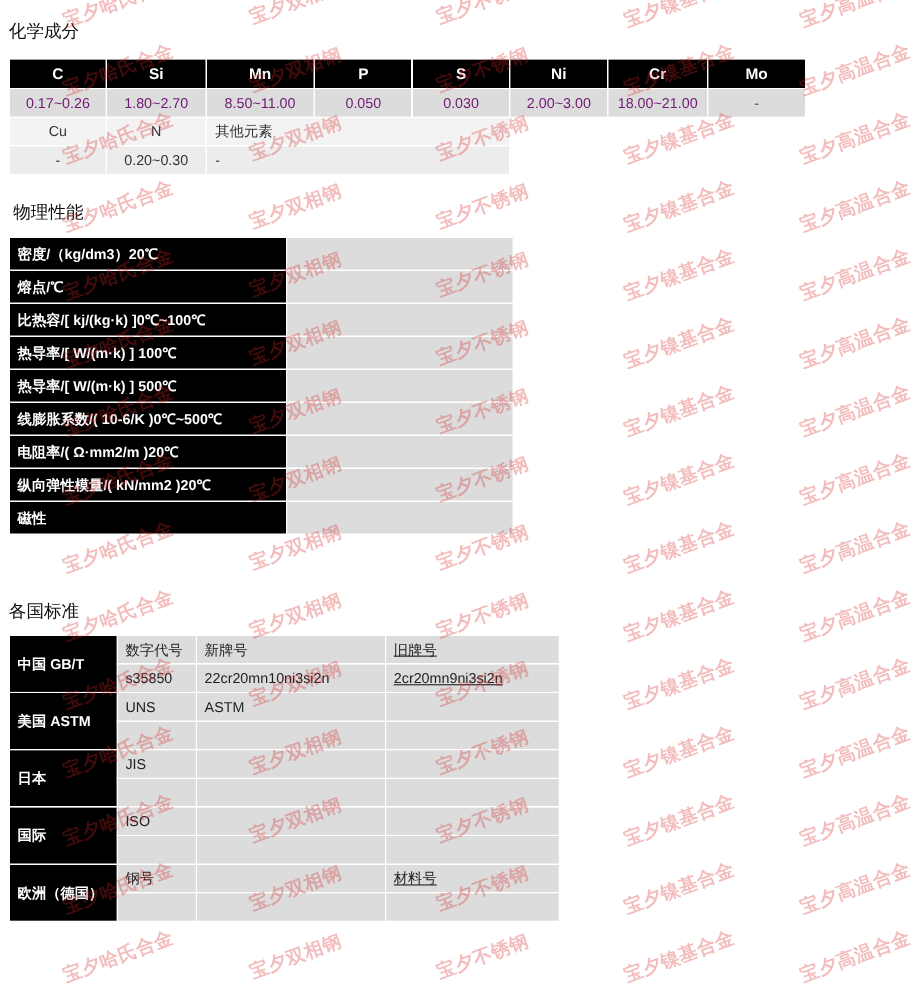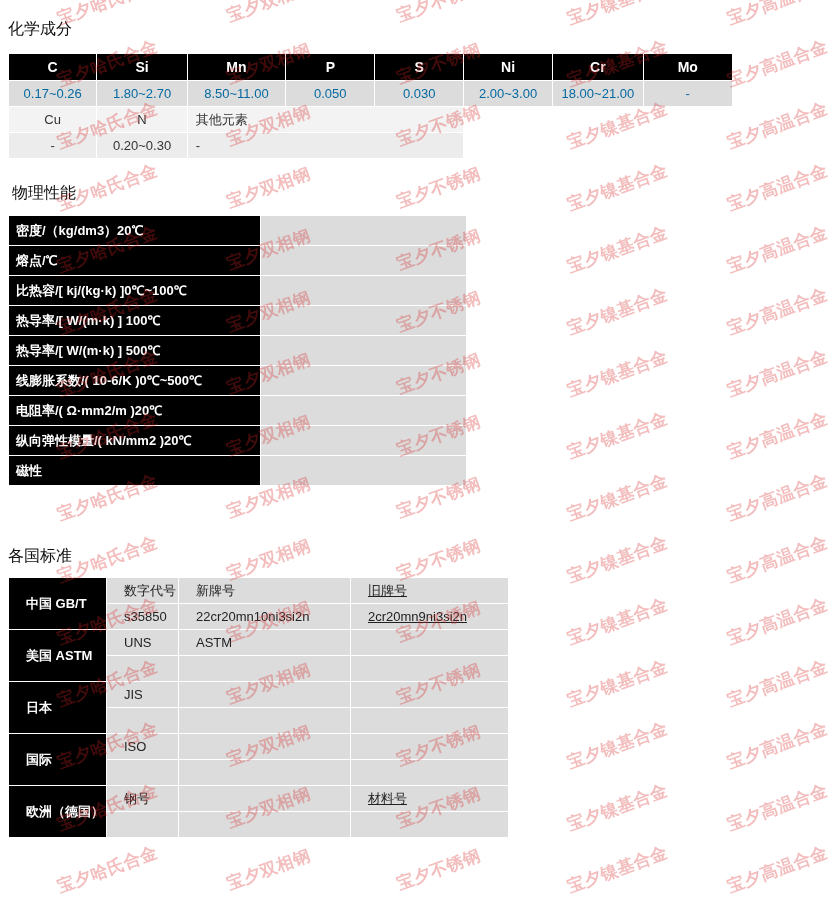--- a/index.html
+++ b/index.html
@@ -64,21 +64,21 @@
   #chem { width: 725px; }
   #chem .hdr td {
     background: #000000;
     color: #ffffff;
     font-weight: bold;
     height: 27px;
     font-size: 14px;
   }
   #chem .val td {
     background: #dcdcdc;
-    color: #0369a1;
+    color: #701a75;
     height: 26px;
   }
   #chem .hdr2 td {
     background: #f3f3f3;
     color: #333;
     height: 26px;
   }
   #chem .val2 td {
     background: #ececec;
     color: #333;
@@ -99,21 +99,21 @@
   }
   #phys td.v {
     background: #dcdcdc;
     height: 30px;
     width: 206px;
   }
   
   #std { width: 485px; }
   #std td {
     text-align: left;
-    padding-left: 17px;
+    padding-left: 7px;
     height: 26px;
     font-size: 13px;
     background: #dcdcdc;
     color: #222;
   }
   #std td.country {
     background: #000000;
     color: #ffffff;
     font-weight: bold;
     width: 98px;

